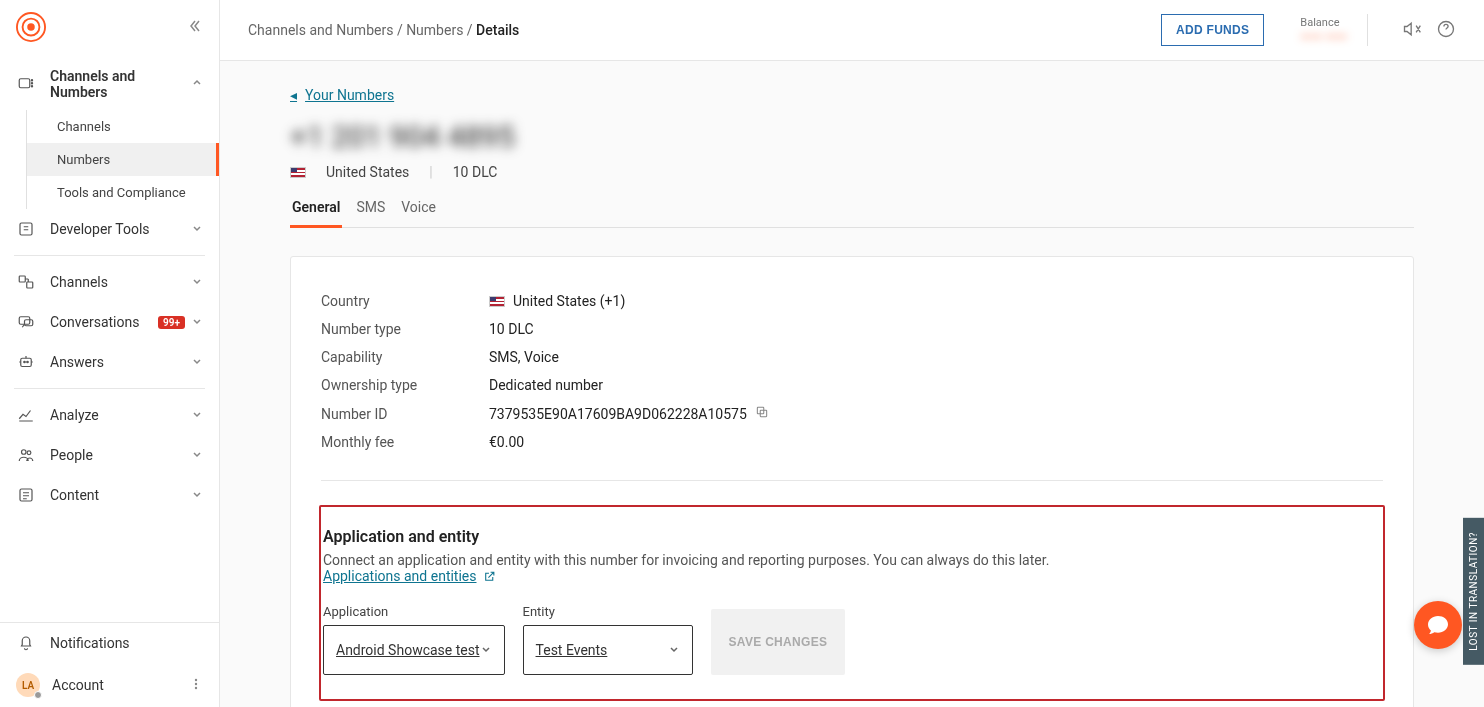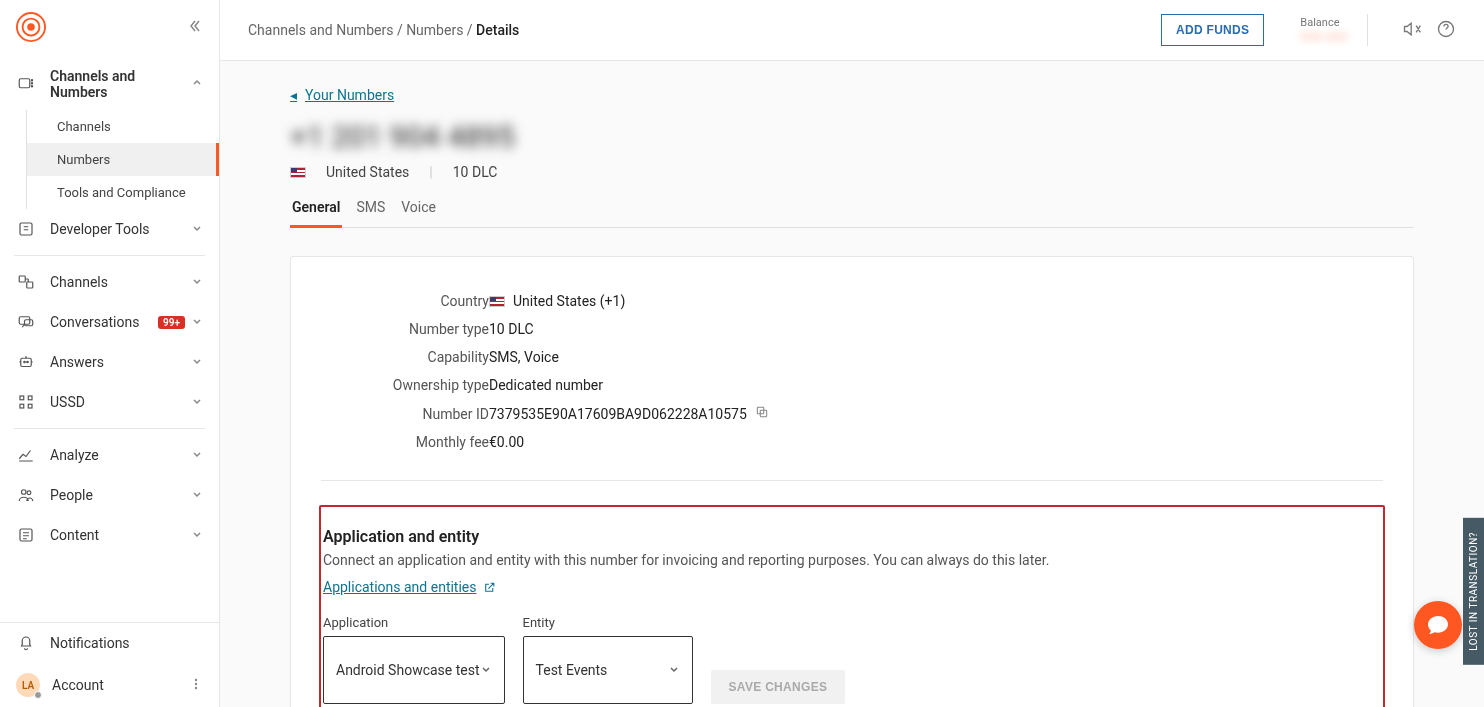--- a/index.html
+++ b/index.html
@@ -59,38 +59,38 @@
     .number-meta { display: flex; align-items: center; gap: 20px; color: #444; margin-bottom: 13px; }
     .flag { width: 16px; height: 11px; display: inline-block; }
     .meta-divider { color: #ccc; }
     
     .tabs { display: flex; gap: 12px; border-bottom: 1px solid #e0e0e0; }
     .tab { padding: 6px 2px 10px 2px; color: #666; cursor: pointer; font-size: 14px; }
     .tab.active { color: #222; font-weight: 600; border-bottom: 3px solid #ff5722; margin-bottom: -1px; }
     
     .panel { background: #fff; border: 1px solid #e6e6e6; border-radius: 3px; margin-top: 28px; padding: 30px 30px 36px 30px; }
     
-    .info-row { display: flex; align-items: center; padding: 6px 0; text-align: right; }
+    .info-row { display: flex; align-items: center; padding: 6px 0; }
     .info-label { width: 168px; color: #555; font-size: 14px; }
     .info-value { color: #222; font-size: 14px; display: flex; align-items: center; gap: 8px; }
     .copy-icon { color: #888; cursor: pointer; }
     
     .panel-divider { height: 1px; background: #e6e6e6; margin: 24px 0; }
     
     .highlight-box { border: 2px solid #c1272d; border-radius: 2px; padding: 20px 0 24px 0; margin-left: -2px; margin-right: -2px; padding-left: 2px; padding-right: 2px; }
     .section-title { font-size: 16px; font-weight: 600; color: #222; margin-bottom: 6px; }
-    .section-desc { font-size: 14px; color: #555; margin-bottom: 11px; }
+    .section-desc { font-size: 14px; color: #555; margin-bottom: 0; }
     .ext-link { color: #0e7490; text-decoration: underline; font-size: 14px; display: inline-flex; align-items: center; gap: 6px; cursor: pointer; }
     
     .form-row { display: flex; gap: 18px; margin-top: 20px; align-items: flex-end; }
     .form-field { display: flex; flex-direction: column; }
     .form-label { font-size: 13px; color: #444; margin-bottom: 6px; }
-    .select { border: 1px solid #333; border-radius: 2px; padding: 25px 12px; font-size: 14px; min-width: 180px; display: flex; align-items: center; justify-content: space-between; cursor: pointer; background: #fff; }
+    .select { border: 1px solid #333; border-radius: 2px; padding: 16px 12px; font-size: 14px; min-width: 180px; display: flex; align-items: center; justify-content: space-between; cursor: pointer; background: #fff; text-decoration: underline; }
     .select-chevron { color: #666; }
-    .save-btn { border: none; background: #f1f1f1; color: #aaa; padding: 10px 18px; font-size: 12px; font-weight: 600; letter-spacing: 0.3px; cursor: pointer; border-radius: 2px; }
+    .save-btn { border: none; background: #f1f1f1; color: #aaa; padding: 26px 18px; font-size: 12px; font-weight: 600; letter-spacing: 0.3px; cursor: pointer; border-radius: 2px; }
     
     
     .fab { position: absolute; right: 22px; bottom: 58px; width: 48px; height: 48px; border-radius: 50%; background: #ff5722; display: flex; align-items: center; justify-content: center; cursor: pointer; box-shadow: 0 2px 8px rgba(0,0,0,0.2); }
     .side-tab { position: absolute; right: 0; bottom: 42px; top: auto; background: #455a64; color: #fff; font-size: 10px; letter-spacing: 0.5px; writing-mode: vertical-rl; transform: rotate(180deg); padding: 14px 5px; cursor: pointer; }
     
     
     .us-flag { background: linear-gradient(180deg,#b22234 0%,#b22234 7.7%,#fff 7.7%,#fff 15.4%,#b22234 15.4%,#b22234 23%,#fff 23%,#fff 30.7%,#b22234 30.7%,#b22234 38.4%,#fff 38.4%,#fff 46.1%,#b22234 46.1%,#b22234 53.8%,#fff 53.8%,#fff 61.5%,#b22234 61.5%,#b22234 69.2%,#fff 69.2%,#fff 76.9%,#b22234 76.9%,#b22234 84.6%,#fff 84.6%,#fff 92.3%,#b22234 92.3%,#b22234 100%); position:relative; border:0.5px solid #ccc; }
     .us-flag::before { content:""; position:absolute; left:0; top:0; width:40%; height:54%; background:#3c3b6e; }
   </style>
 </head>
@@ -197,36 +197,20 @@
             </svg>
         </span>
         <span class="nav-item-label">Answers</span>
         <span class="nav-chevron">
           <svg width="12" height="12" viewBox="0 0 12 12" fill="none" stroke="currentColor" stroke-width="1.5">
               <path d="M3 5 L6 8 L9 5"></path>
             </svg>
         </span>
       </div>
 
-      <div class="nav-item">
-        <span class="nav-item-icon">
-          <svg width="18" height="18" viewBox="0 0 24 24" fill="none" stroke="currentColor" stroke-width="1.6">
-              <rect x="4" y="4" width="5" height="5"></rect>
-              <rect x="15" y="4" width="5" height="5"></rect>
-              <rect x="4" y="15" width="5" height="5"></rect>
-              <rect x="15" y="15" width="5" height="5"></rect>
-            </svg>
-        </span>
-        <span class="nav-item-label">USSD</span>
-        <span class="nav-chevron">
-          <svg width="12" height="12" viewBox="0 0 12 12" fill="none" stroke="currentColor" stroke-width="1.5">
-              <path d="M3 5 L6 8 L9 5"></path>
-            </svg>
-        </span>
-      </div>
 
       <div class="nav-divider"></div>
 
       <div class="nav-item">
         <span class="nav-item-icon">
           <svg width="18" height="18" viewBox="0 0 24 24" fill="none" stroke="currentColor" stroke-width="1.6">
               <path d="M3 17l5-6 4 3 6-8M3 20h18"></path>
             </svg>
         </span>
         <span class="nav-item-label">Analyze</span>

